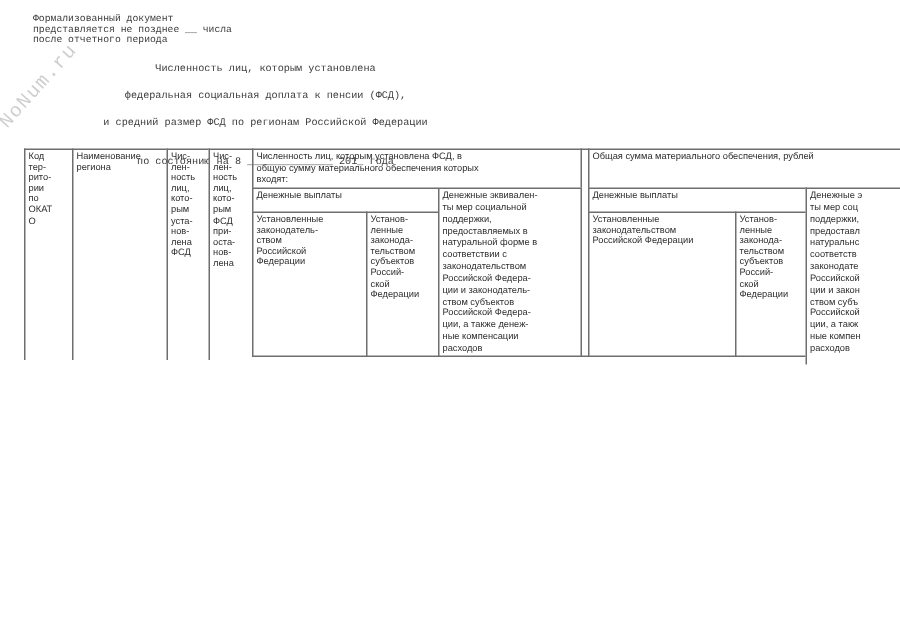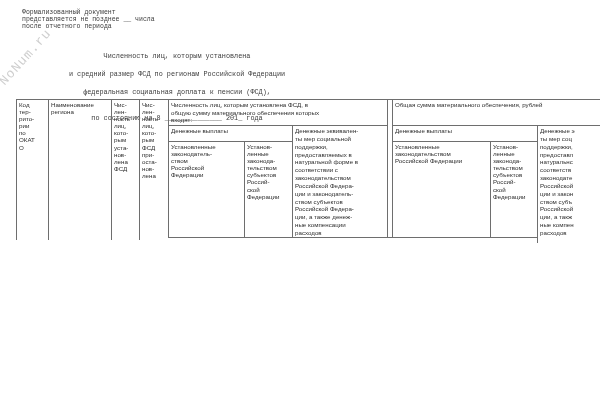--- a/index.html
+++ b/index.html
@@ -1,20 +1,20 @@
 <!DOCTYPE html>
 <html><head>
 <meta charset="utf-8">
 <style>
   html,body{margin:0;padding:0;background:#fff;}
   .page{position:relative;width:600px;height:420px;background:#fff;overflow:hidden;
         font-family:"Liberation Sans",sans-serif;color:#2e2e2e;}
   .mono{font-family:"Liberation Mono","DejaVu Sans Mono",monospace;color:#3c3c3c;}
   .note{position:absolute;left:22px;top:9px;font-size:6.5px;line-height:7.2px;white-space:pre-line;}
-  .title{position:absolute;left:17px;top:43px;width:320px;text-align:center;
+  .title{position:absolute;left:17px;top:33px;width:320px;text-align:center;
          font-size:6.8px;line-height:9px;white-space:pre-line;}
   .title .date{margin-top:8px;}
   .watermark{position:absolute;left:2px;top:76px;font-size:13px;color:#c6c6c6;opacity:.85;
              transform:rotate(-48deg);transform-origin:0 50%;letter-spacing:1px;
              font-family:"Liberation Mono",monospace;}
   .cell{position:absolute;box-sizing:border-box;border:0 solid #6e6e6e;
         font-size:6.2px;line-height:7.1px;padding:1px 2px;white-space:pre-line;overflow:hidden;}
   .bl{border-left-width:1px;} .bt{border-top-width:1px;}
   .br{border-right-width:1px;} .bb{border-bottom-width:1px;}
   .grp{line-height:7.6px;}
@@ -26,22 +26,22 @@
 <div class="page">
 
   <div class="watermark">NoNum.ru</div>
 
   <div class="note mono">Формализованный документ
 представляется не позднее __ числа
 после отчетного периода</div>
 
   <div class="title mono">
     <div>Численность лиц, которым установлена</div>
+    <div>федеральная социальная доплата к пенсии (ФСД),</div>
     <div>и средний размер ФСД по регионам Российской Федерации</div>
-    <div>федеральная социальная доплата к пенсии (ФСД),</div>
     <div class="date">по состоянию на 8 ______________ 201_ года</div>
   </div>
 
   <div class="cell bl bt" style="left:16px;top:99px;width:32px;height:141px;">Код
 тер-
 рито-
 рии
 по
 ОКАТ
 О</div>

